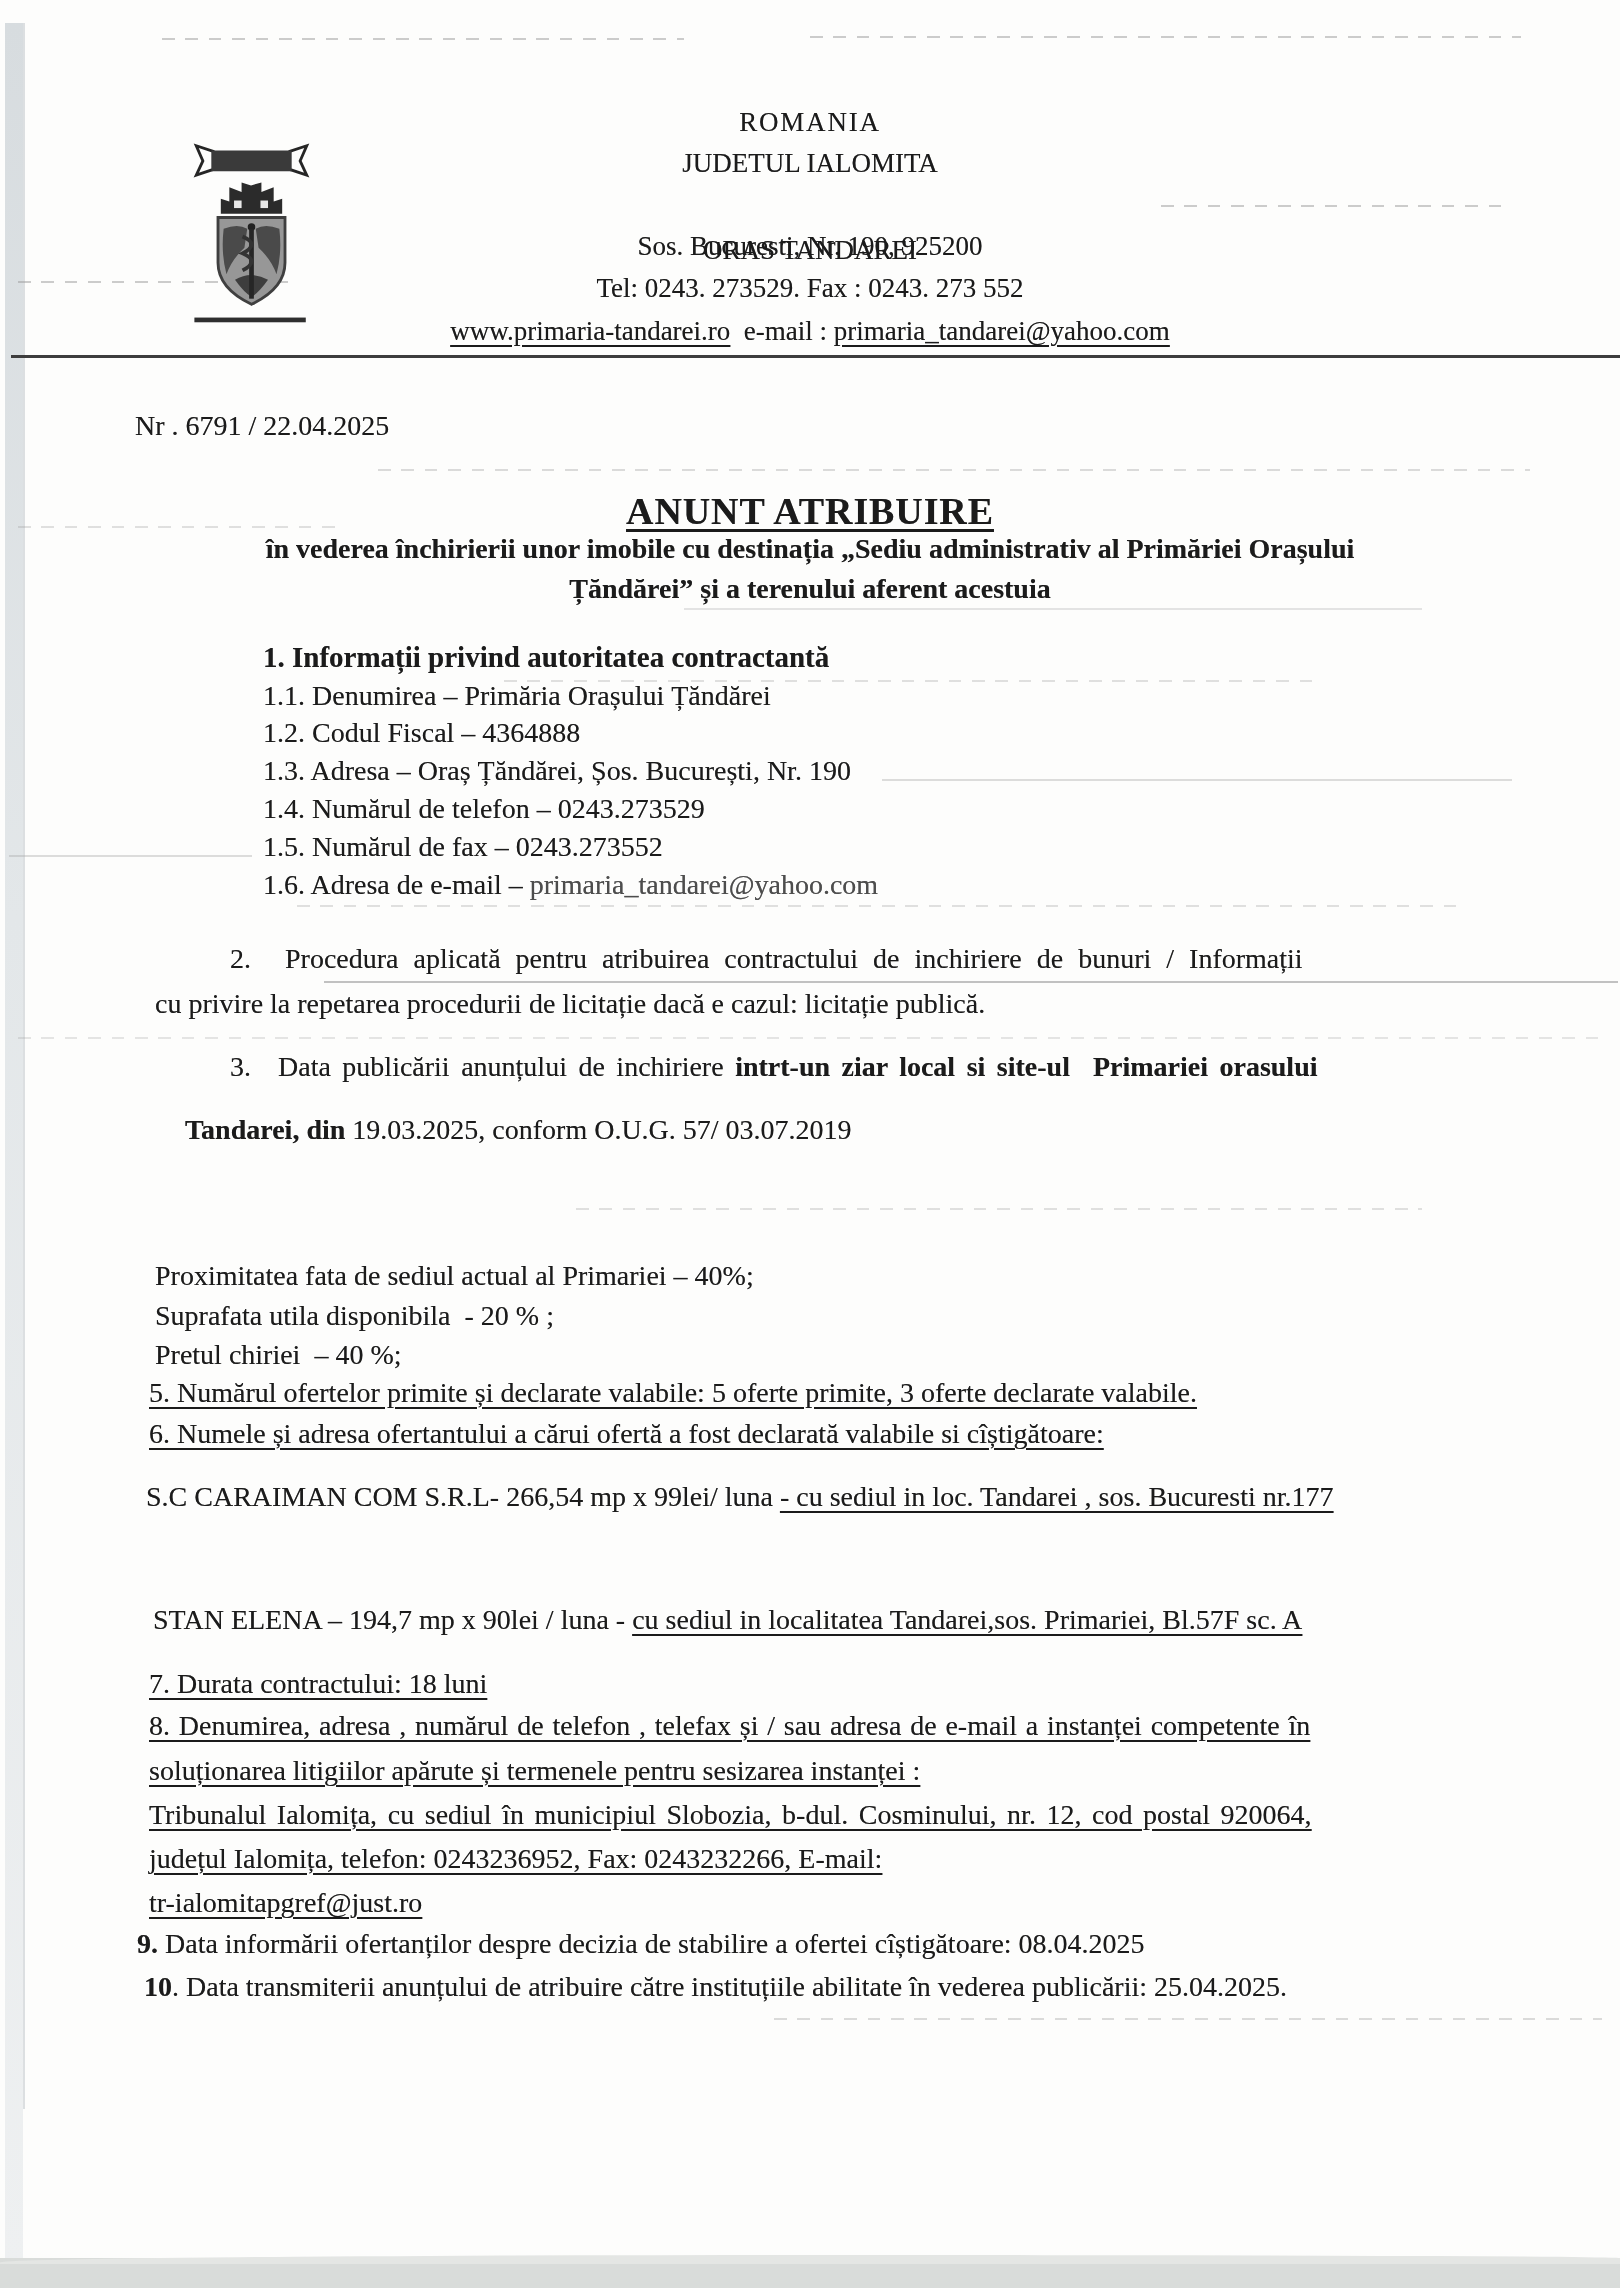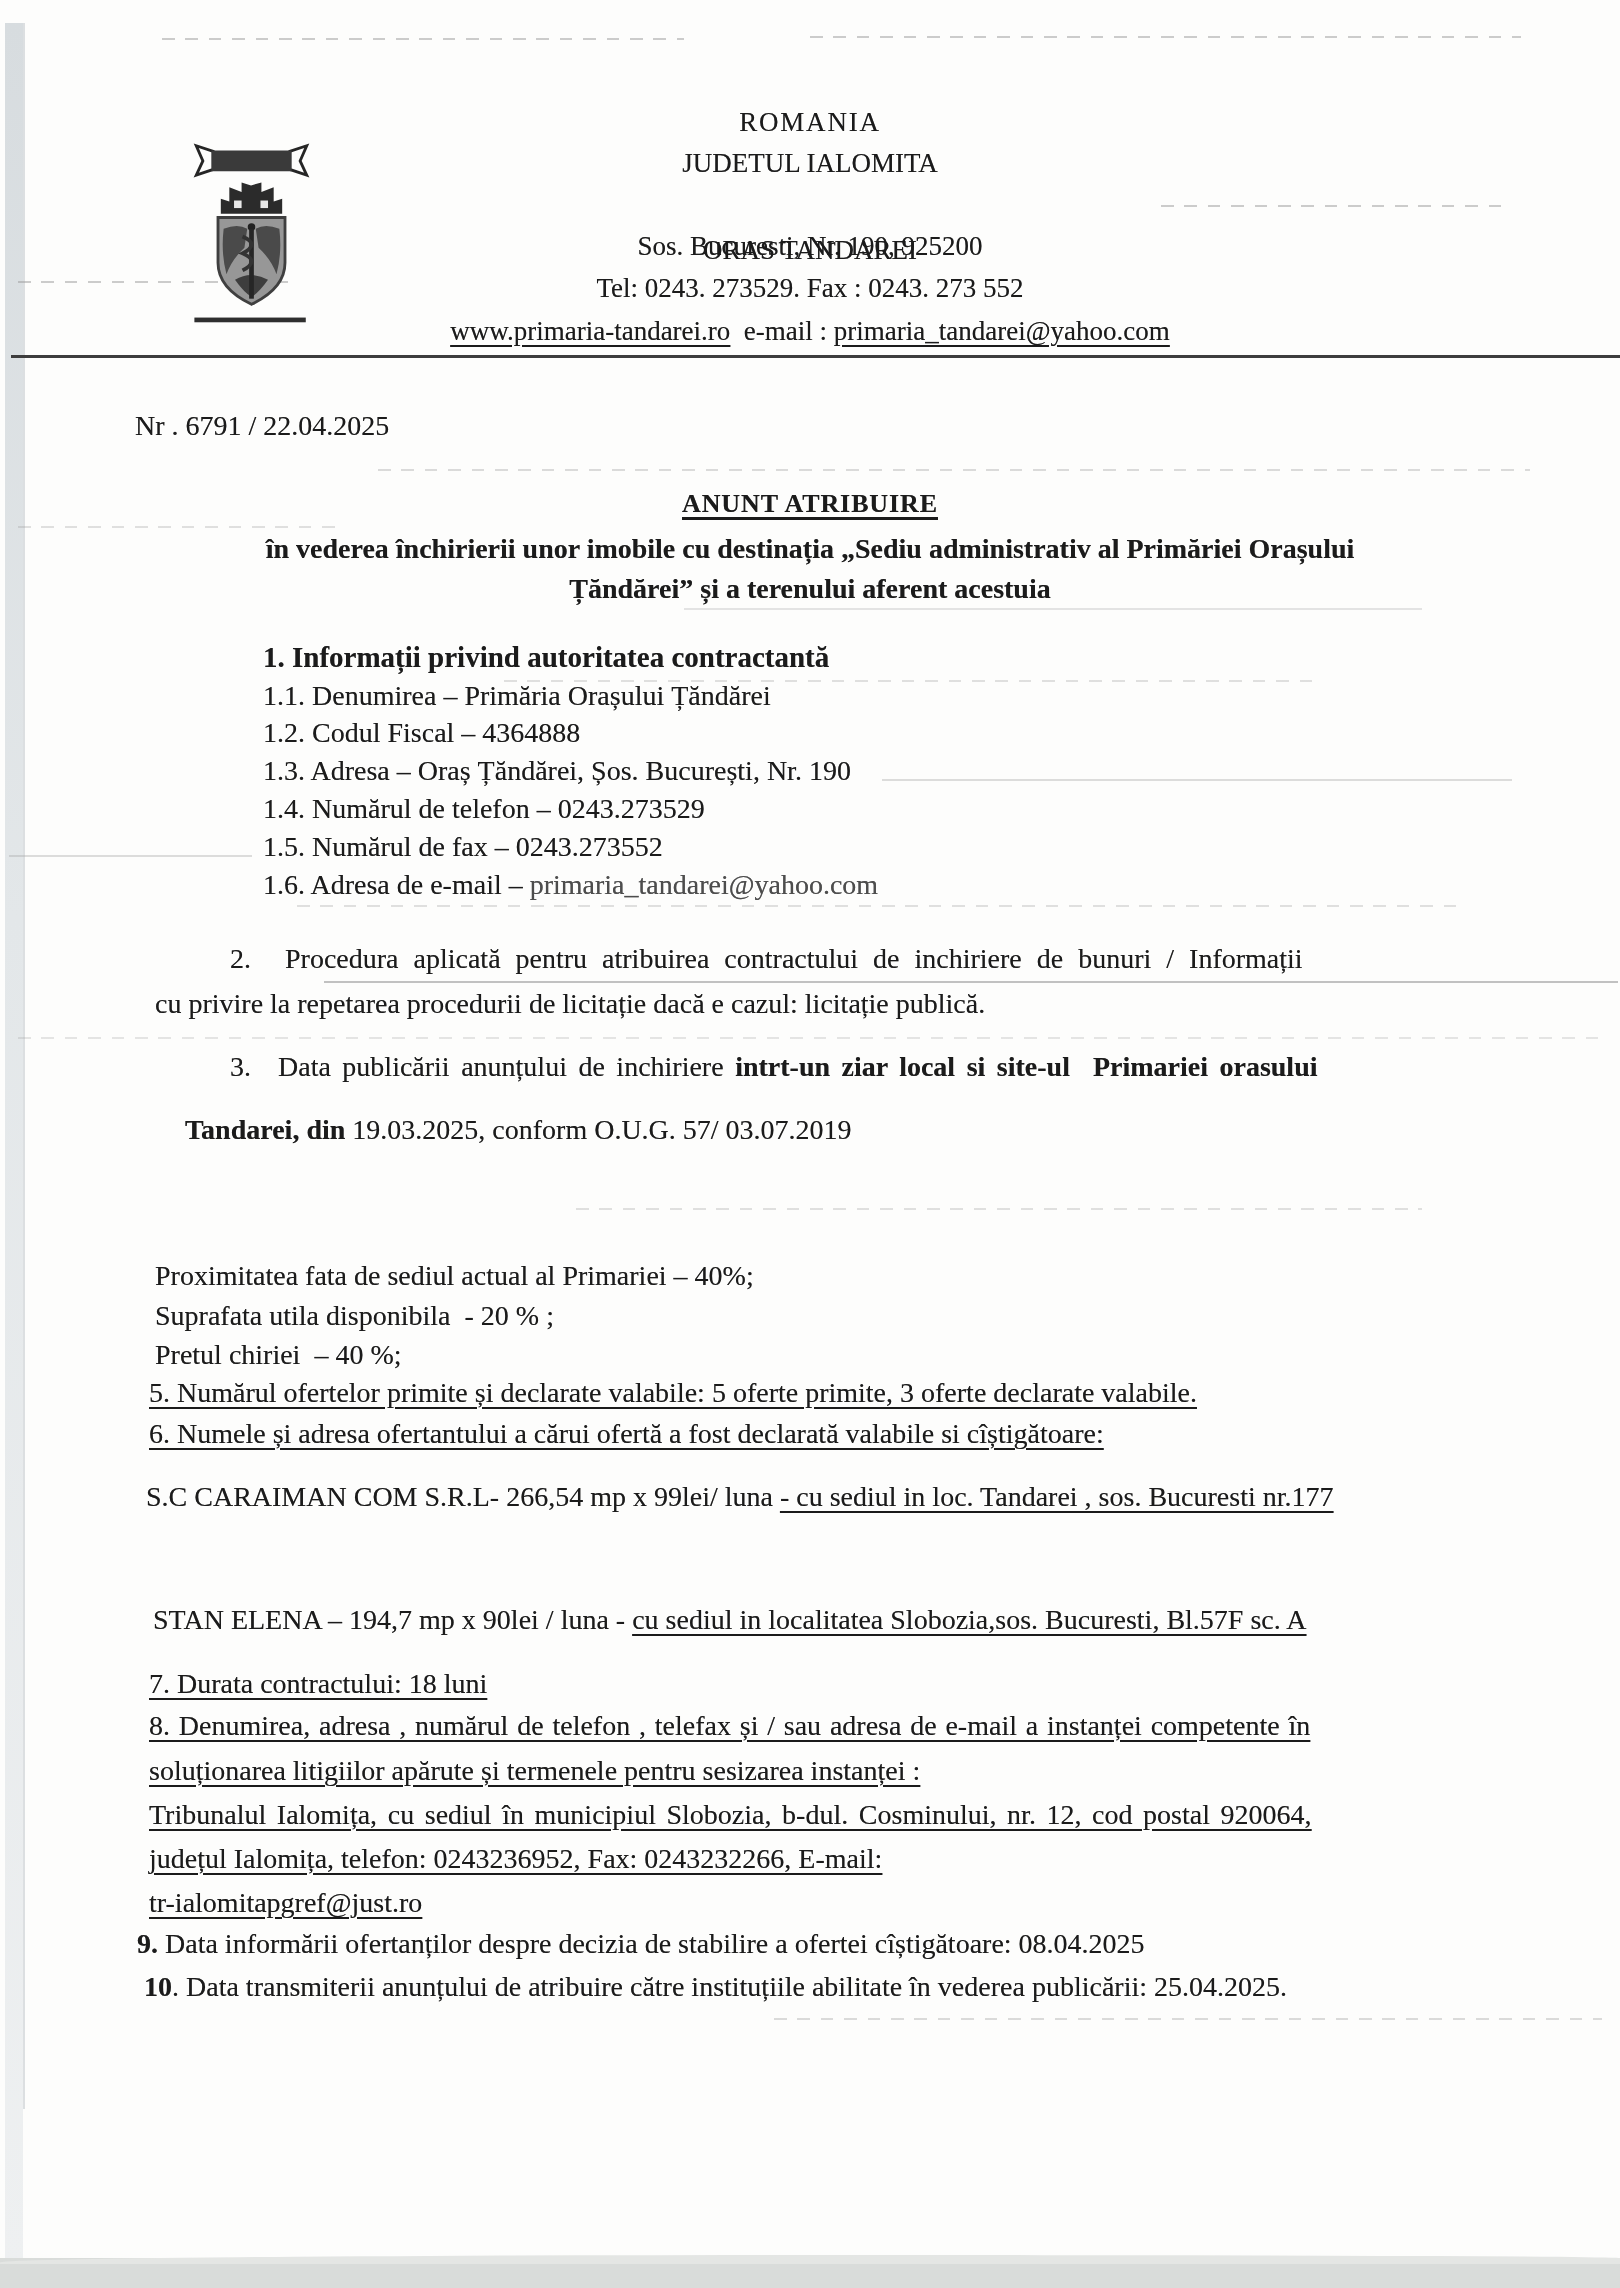--- a/index.html
+++ b/index.html
@@ -12,21 +12,21 @@
     color:#1b1b1b;
     overflow:hidden;
     text-shadow:0 0 0.5px rgba(25,25,25,.5);
   }
   .abs{position:absolute;}
   .t{font-size:28px;line-height:1.15;white-space:pre-wrap;}
   .b{font-weight:bold;}
   .u{text-decoration:underline;text-decoration-thickness:1.8px;text-underline-offset:4.5px;}
   .center{left:0;right:0;text-align:center;}
   .hline{font-size:27px;line-height:1.1;}
-  .title{font-size:26px;font-weight:bold;letter-spacing:0.9px;
+  .title{font-size:38px;font-weight:bold;letter-spacing:0.9px;
          text-decoration:underline;text-decoration-thickness:2.7px;text-underline-offset:5.4px;font-family:Liberation Serif, serif;}
   .subtitle{font-size:28px;font-weight:bold;}
   .gray{color:#4d4d4d;}
   .rule{left:10.8px;right:0;height:2.7px;background:#3d3d3d;}
   .scanband{left:5.4px;width:18px;top:22.5px;bottom:27px;
     background:linear-gradient(to bottom,#d7dcdf 0%,#e3e7e9 40%,#eef0f1 100%);}
   .scanband-edge{left:23.4px;width:1.8px;top:22.5px;bottom:180px;background:#cdd2d5;opacity:.7;}
   .botband{left:0;right:0;bottom:0;height:31px;background:#d9dcda;}
   .botband2{left:0;right:0;bottom:25px;height:9px;background:#e4e6e4;border-radius:60%/100% 40% 0 0;}
   .art{position:absolute;height:1.8px;background:#a9a9a9;opacity:.45;}
@@ -113,21 +113,21 @@
   <div class="abs t" style="left:185px;top:1114px;"><span class="b">Tandarei, din</span><span> 19.03.2025, conform O.U.G. 57/ 03.07.2019</span></div>
 
   <div class="abs t" style="left:155px;top:1260px;">Proximitatea fata de sediul actual al Primariei – 40%;</div>
   <div class="abs t" style="left:155px;top:1300px;">Suprafata utila disponibila  - 20 % ;</div>
   <div class="abs t" style="left:155px;top:1339px;">Pretul chiriei  – 40 %;</div>
 
   <div class="abs t u" style="left:149px;top:1377px;">5. Numărul ofertelor primite și declarate valabile: 5 oferte primite, 3 oferte declarate valabile.</div>
   <div class="abs t u" style="left:149px;top:1418px;">6. Numele și adresa ofertantului a cărui ofertă a fost declarată valabile si cîștigătoare:</div>
 
   <div class="abs t" style="left:146px;top:1481px;"><span>S.C CARAIMAN COM S.R.L- 266,54 mp x 99lei/ luna </span><span class="u">- cu sediul in loc. Tandarei , sos. Bucuresti nr.177</span></div>
-  <div class="abs t" style="left:153px;top:1604px;"><span>STAN ELENA – 194,7 mp x 90lei / luna - </span><span class="u">cu sediul in localitatea Slobozia,sos. Bucuresti, Bl.57F sc. A</span></div>
+  <div class="abs t" style="left:153px;top:1604px;"><span>STAN ELENA – 194,7 mp x 90lei / luna - </span><span class="u">cu sediul in localitatea Tandarei,sos. Primariei, Bl.57F sc. A</span></div>
 
   <div class="abs t u" style="left:149px;top:1668px;">7. Durata contractului: 18 luni</div>
   <div class="abs t u ws2" style="left:149px;top:1710px;">8. Denumirea, adresa , numărul de telefon , telefax și / sau adresa de e-mail a instanței competente în</div>
   <div class="abs t u" style="left:149px;top:1755px;">soluționarea litigiilor apărute și termenele pentru sesizarea instanței :</div>
   <div class="abs t u ws4" style="left:149px;top:1799px;">Tribunalul Ialomița, cu sediul în municipiul Slobozia, b-dul. Cosminului, nr. 12, cod postal 920064,</div>
   <div class="abs t u" style="left:149px;top:1843px;">județul Ialomița, telefon: 0243236952, Fax: 0243232266, E-mail:</div>
   <div class="abs t u" style="left:149px;top:1887px;">tr-ialomitapgref@just.ro</div>
 
   <div class="abs t" style="left:137px;top:1928px;"><span class="b">9.</span><span> Data informării ofertanților despre decizia de stabilire a ofertei cîștigătoare: 08.04.2025</span></div>
   <div class="abs t" style="left:144px;top:1971px;"><span class="b">10</span><span>. Data transmiterii anunțului de atribuire către instituțiile abilitate în vederea publicării: 25.04.2025.</span></div>

